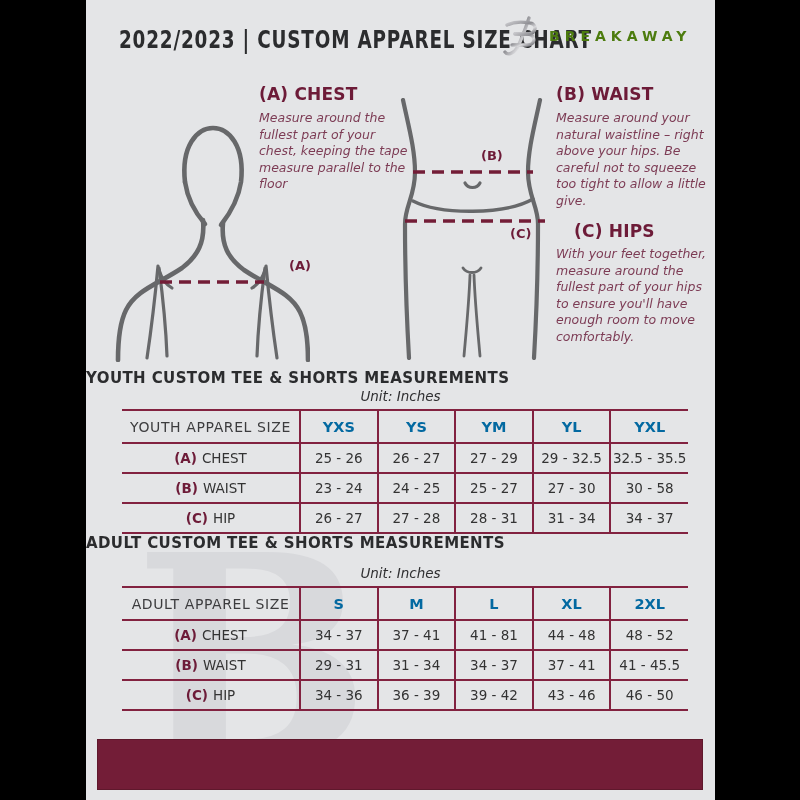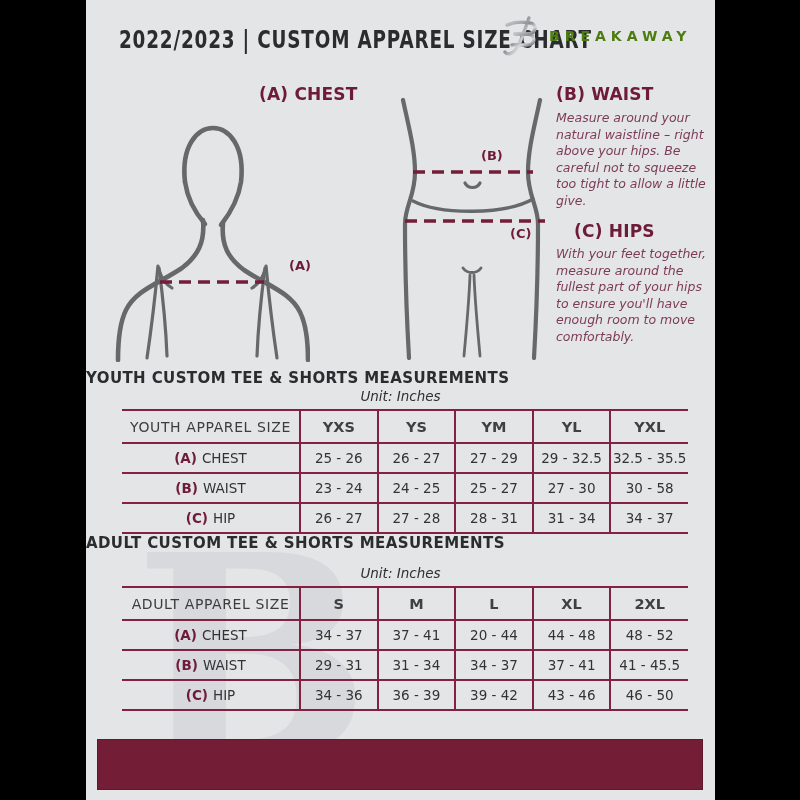--- a/index.html
+++ b/index.html
@@ -36,21 +36,21 @@
   table.size{position:absolute;left:36px;width:566px;border-collapse:collapse;table-layout:fixed;}
   table.size tr{height:30px;margin-top:36px;}
   table.size tr.hd{height:33px;}
   table.size td{border-top:2px solid #82224083;border-top-color:#822240;padding:0;margin:0;
     font-size:13.5px;color:#333;text-align:center;vertical-align:middle;}
   table.size tr:last-child td{border-bottom:2px solid #822240;}
   table.size td+td{border-left:2px solid #822240;}
   td.lbl{text-align:left;padding-left:13px;font-size:15px;color:#3a3a3a;}
   td.lbl .key{font-weight:bold;color:#6d1b38;margin-right:5px;}
   tr.hd td.lbl{font-size:14px;letter-spacing:.6px;color:#3c3c3e;}
-  tr.hd td.colh{font-weight:bold;font-size:14.5px;color:#404040;}
+  tr.hd td.colh{font-weight:bold;font-size:14.5px;color:#0369a1;}
 
   .footer-bar{position:absolute;left:11px;top:739px;width:606px;height:51px;background:#731d37;
     border:1px solid #5f182c;box-sizing:border-box;}
 </style>
 </head>
 <body>
 
 <div class="stage">
   <div class="page">
 
@@ -111,20 +111,21 @@
             <path d="M89 177 C90 205 93 235 95 258"></path>
           </g>
         </g>
         <path d="M28 74 L148 74" stroke="#731d37" stroke-width="3.4" stroke-dasharray="12 7"></path>
         <path d="M20 123 L160 123" stroke="#731d37" stroke-width="3.4" stroke-dasharray="12 7"></path>
       </svg>
       <span class="marker" style="left:395px;top:148px;">(B)</span>
       <span class="marker" style="left:424px;top:226px;">(C)</span>
 
       <div class="guide-h" style="left:173px;top:84px;">(A) CHEST</div>
+      <div class="guide-p" style="left:173px;top:110px;width:152px;">Measure around the fullest part of your chest, keeping the tape measure parallel to the floor</div>
 
       <div class="guide-h" style="left:470px;top:84px;">(B) WAIST</div>
       <div class="guide-p" style="left:470px;top:110px;width:152px;">Measure around your natural waistline – right above your hips. Be careful not to squeeze too tight to allow a little give.</div>
 
       <div class="guide-h" style="left:488px;top:221px;">(C) HIPS</div>
       <div class="guide-p" style="left:470px;top:246px;width:156px;">With your feet together, measure around the fullest part of your hips to ensure you'll have enough room to move comfortably.</div>
 
       <div class="sec-title" style="top:369px;">YOUTH CUSTOM TEE &amp; SHORTS MEASUREMENTS</div>
       <div class="sec-unit" style="top:388px;">Unit: Inches</div>
 
@@ -191,21 +192,21 @@
           <td class="colh">S</td>
           <td class="colh">M</td>
           <td class="colh">L</td>
           <td class="colh">XL</td>
           <td class="colh">2XL</td>
         </tr>
         <tr>
           <td class="lbl"><span class="key">(A)</span><span>CHEST</span></td>
           <td>34 - 37</td>
           <td>37 - 41</td>
-          <td>20 - 44</td>
+          <td>41 - 81</td>
           <td>44 - 48</td>
           <td>48 - 52</td>
         </tr>
         <tr>
           <td class="lbl"><span class="key">(B)</span><span>WAIST</span></td>
           <td>29 - 31</td>
           <td>31 - 34</td>
           <td>34 - 37</td>
           <td>37 - 41</td>
           <td>41 - 45.5</td>

